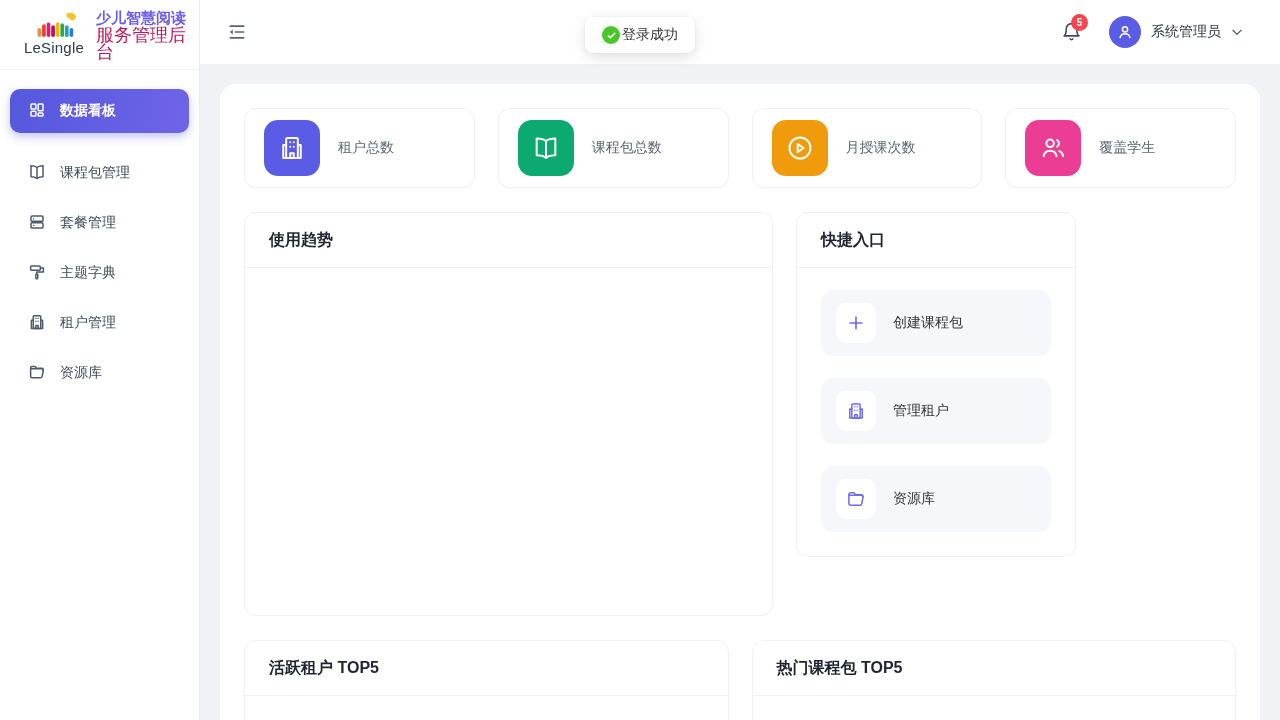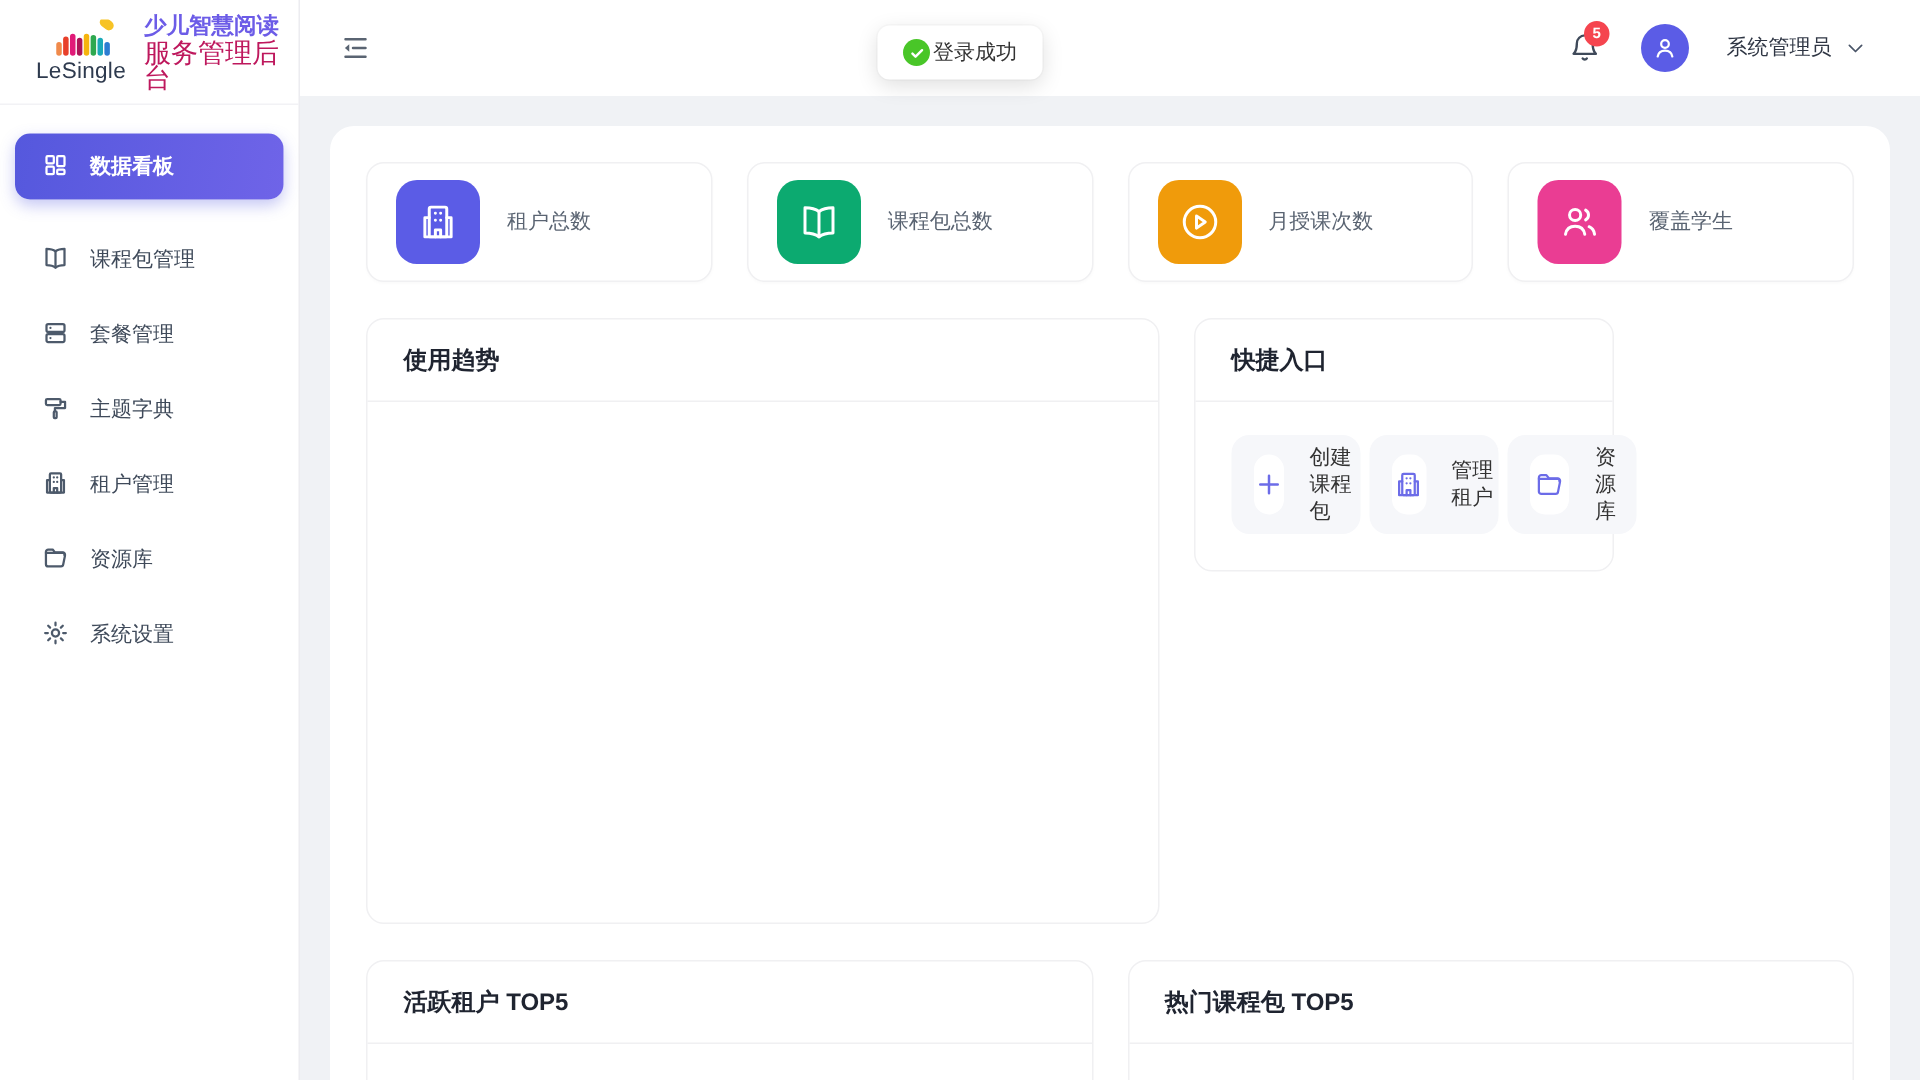--- a/index.html
+++ b/index.html
@@ -23,21 +23,21 @@
   .mi-icon { stroke:#4d5a6b; }
   .menu-item.active .mi-icon { stroke:#fff; }
 
   
   .topbar { position:fixed; left:200px; top:0; right:0; height:64px; background:#fff; display:flex; align-items:center; justify-content:space-between; padding:0 36px 0 24px; z-index:20; }
   .collapse-btn { width:26px; height:26px; display:flex; align-items:center; justify-content:center; cursor:pointer; }
   .topbar-right { display:flex; align-items:center; }
   .bell-wrap { position:relative; cursor:pointer; width:22px; height:22px; }
   .badge { position:absolute; top:-7px; left:10px; min-width:17px; height:17px; border-radius:9px; background:#f5454f; color:#fff; font-size:10px; display:flex; align-items:center; justify-content:center; padding:0 4px; font-weight:600; }
   .avatar { width:32px; height:32px; border-radius:50%; background:#5b5ce6; margin-left:26px; display:flex; align-items:center; justify-content:center; cursor:pointer; }
-  .user-name { margin-left:25px; font-size:14px; color:#2f3644; cursor:pointer;font-family:Liberation Serif, serif; }
+  .user-name { margin-left:10px; font-size:14px; color:#2f3644; cursor:pointer;font-family:Liberation Serif, serif; }
   .chev { margin-left:9px; cursor:pointer; display:flex; }
 
   
   .toast { position:fixed; top:17px; left:50%; transform:translateX(-50%); background:#fff; border-radius:8px; box-shadow:0 4px 14px rgba(0,0,0,.13), 0 0 0 1px rgba(0,0,0,.02); padding:9px 17px; display:flex; align-items:center; gap:2px; z-index:100; }
   .toast-check { width:18px; height:18px; border-radius:50%; background:#49c628; display:flex; align-items:center; justify-content:center; }
   .toast-msg { font-size:14px; color:#333; }
 
   
   .content { position:absolute; top:64px; left:200px; right:0; bottom:0; background:#f0f2f5; overflow:hidden; }
   .container { margin:20px; background:#fff; border-radius:16px; padding:24px; height:1200px; }
@@ -47,21 +47,21 @@
   .stat-icon { width:56px; height:56px; border-radius:14px; display:flex; align-items:center; justify-content:center; }
   .stat-label { margin-left:18px; font-size:14px; color:#5a6472; }
 
   .mid-row { display:flex; gap:23px; margin-top:24px; align-items:flex-start; }
   .panel { border:1px solid #f0f0f2; border-radius:12px; background:#fff; }
   .panel-head { padding:17px 24px 16px; border-bottom:1px solid #f0f0f2; }
   .panel-title { font-size:16px; font-weight:700; color:#1f2430; }
   .trend-panel { width:529px; }
   .trend-body { height:347px; }
   .quick-panel { width:280px; }
-  .quick-body { padding:22px 24px 24px; display:flex; flex-direction:row; gap:6px; }
+  .quick-body { padding:22px 24px 24px; display:flex; flex-direction:column; gap:22px; }
   .quick-item { height:66px; background:#f6f7fa; border-radius:12px; display:flex; align-items:center; padding-left:15px; cursor:pointer; }
   .quick-icon { width:40px; height:40px; background:#fff; border-radius:10px; display:flex; align-items:center; justify-content:center; }
   .quick-label { margin-left:17px; font-size:14px; color:#333; }
 
   .bottom-row { display:flex; gap:23px; margin-top:24px; }
   .bottom-panel { flex:1; height:400px; }
 </style>
 </head>
 <body>
 
@@ -147,29 +147,20 @@
     <div class="menu-item">
       <span>
         <svg class="mi-icon" width="18" height="18" viewBox="0 0 24 24" fill="none" stroke-width="2" stroke-linecap="round" stroke-linejoin="round">
           <path d="M3.5 7.5v-1a2 2 0 0 1 2-2h4l2 2.5h7a1.5 1.5 0 0 1 1.5 1.5v1"></path>
             <path d="M3.5 7.5h15.2a1.8 1.8 0 0 1 1.75 2.2l-1.6 8a2 2 0 0 1-2 1.8H5.5a2 2 0 0 1-2-2v-10z"></path>
         </svg>
       </span>
       <span>资源库</span>
     </div>
 
-    <div class="menu-item">
-      <span>
-        <svg class="mi-icon" width="18" height="18" viewBox="0 0 24 24" fill="none" stroke-width="2" stroke-linecap="round" stroke-linejoin="round">
-          <circle cx="12" cy="12" r="3.2"></circle>
-          <path d="M12 2.8v2.4M12 18.8v2.4M2.8 12h2.4M18.8 12h2.4M5.5 5.5l1.7 1.7M16.8 16.8l1.7 1.7M18.5 5.5l-1.7 1.7M7.2 16.8l-1.7 1.7"></path>
-        </svg>
-      </span>
-      <span>系统设置</span>
-    </div>
   </nav>
 </aside>
 
 <header class="topbar">
   <div class="collapse-btn">
     <svg width="20" height="20" viewBox="0 0 24 24" fill="none" stroke="#5a6472" stroke-width="2" stroke-linecap="round">
       <path d="M4 5h16M10 12h10M4 19h16"></path>
         <path d="M7 9l-3.5 3L7 15z" fill="#5a6472" stroke="none"></path>
     </svg>
   </div>

